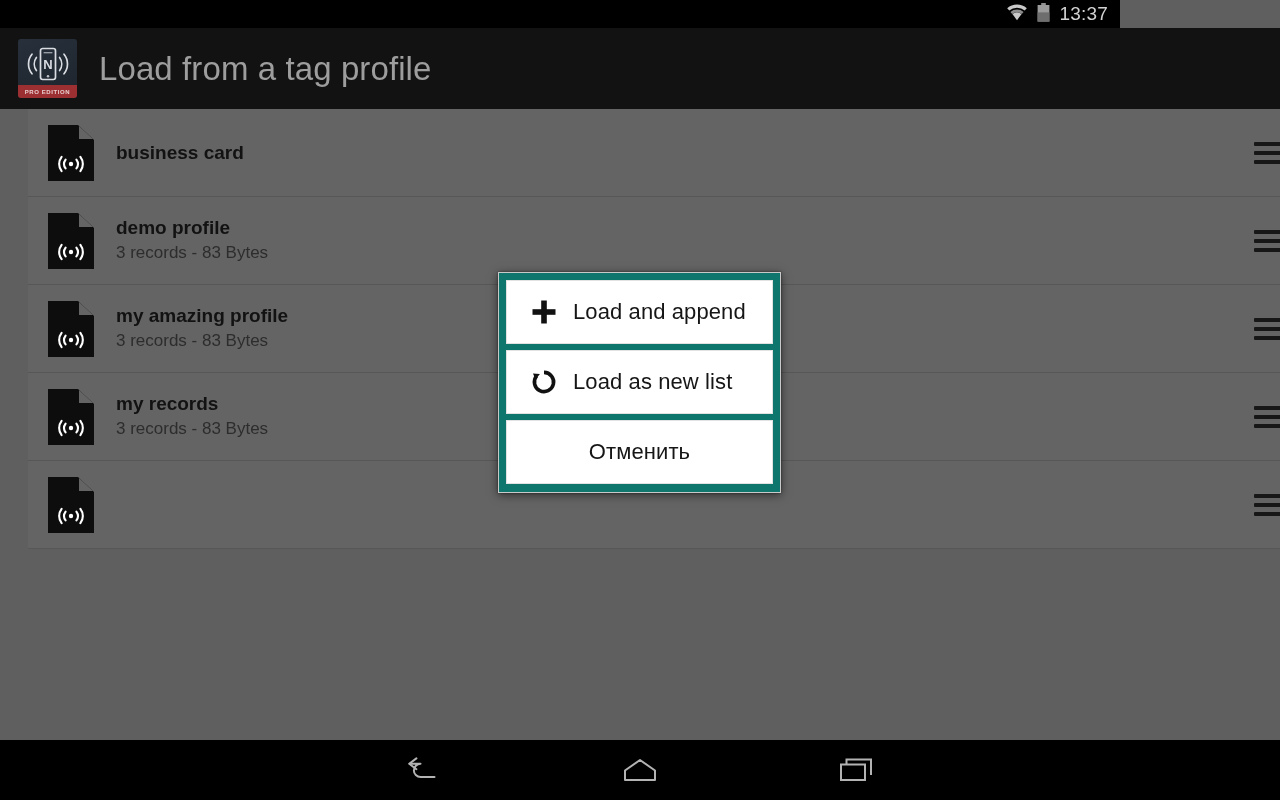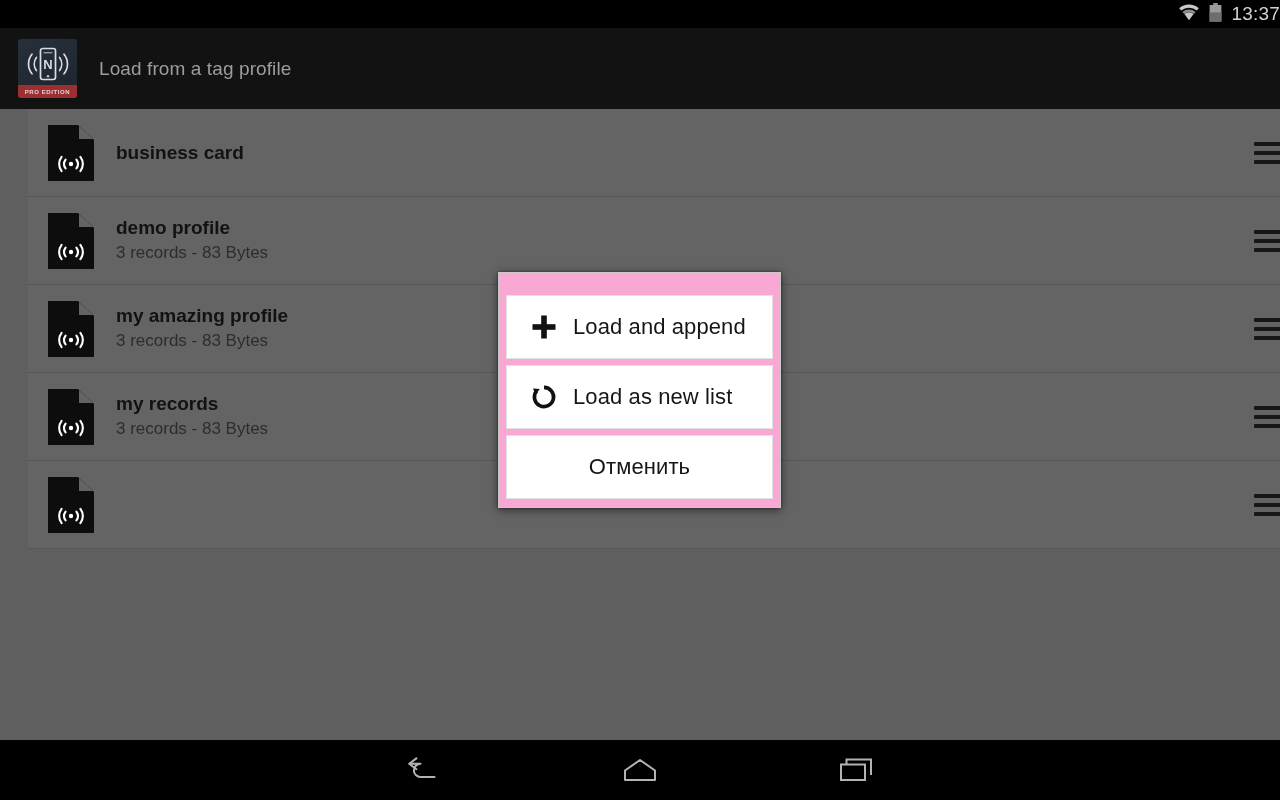--- a/index.html
+++ b/index.html
@@ -19,27 +19,27 @@
     width: 1280px;
     height: 800px;
     background: #5f5f5f;
     overflow: hidden;
   }
 
   
   #status-bar {
     position: absolute;
     top: 0; left: 0;
-    width: 1280px;
+    width: 1120px;
     height: 28px;
     background: #000000;
     display: flex;
     align-items: center;
     justify-content: flex-end;
-    padding-right: 0;
+    padding-right: 12px;
     box-sizing: border-box;
   }
   #status-right {
     display: flex;
     align-items: center;
     gap: 9px;
   }
   .wifi-icon { display: block; }
   .battery-icon { display: block; }
   #clock {
@@ -90,21 +90,21 @@
     font-size: 6px;
     font-weight: bold;
     letter-spacing: 0.6px;
     display: flex;
     align-items: center;
     justify-content: center;
     box-sizing: border-box;
   }
   #bar-title {
     color: #9d9d9d;
-    font-size: 19px;
+    font-size: 33px;
     margin-left: 22px;
     letter-spacing: 0.1px;
     white-space: nowrap;
   }
 
   
   #profile-list {
     position: absolute;
     top: 109px; left: 0;
     width: 1280px;
@@ -167,24 +167,24 @@
     top: 28px; left: 0;
     width: 1280px;
     height: 712px;
     pointer-events: none;
   }
   #dialog {
     position: absolute;
     left: 498px;
     top: 272px;
     width: 283px;
-    background: #f9a8d4;
+    background: #0f766e;
     border: 1px solid #c9c9c9;
     box-shadow: 0 2px 9px rgba(0,0,0,0.55), 0 0 2px rgba(0,0,0,0.45);
-    padding: 22px 7px 8px 7px;
+    padding: 7px 7px 8px 7px;
     box-sizing: border-box;
   }
   .dlg-btn {
     position: relative;
     display: flex;
     align-items: center;
     height: 64px;
     background: #ffffff;
     border: 1px solid #e2e2e2;
     box-sizing: border-box;

